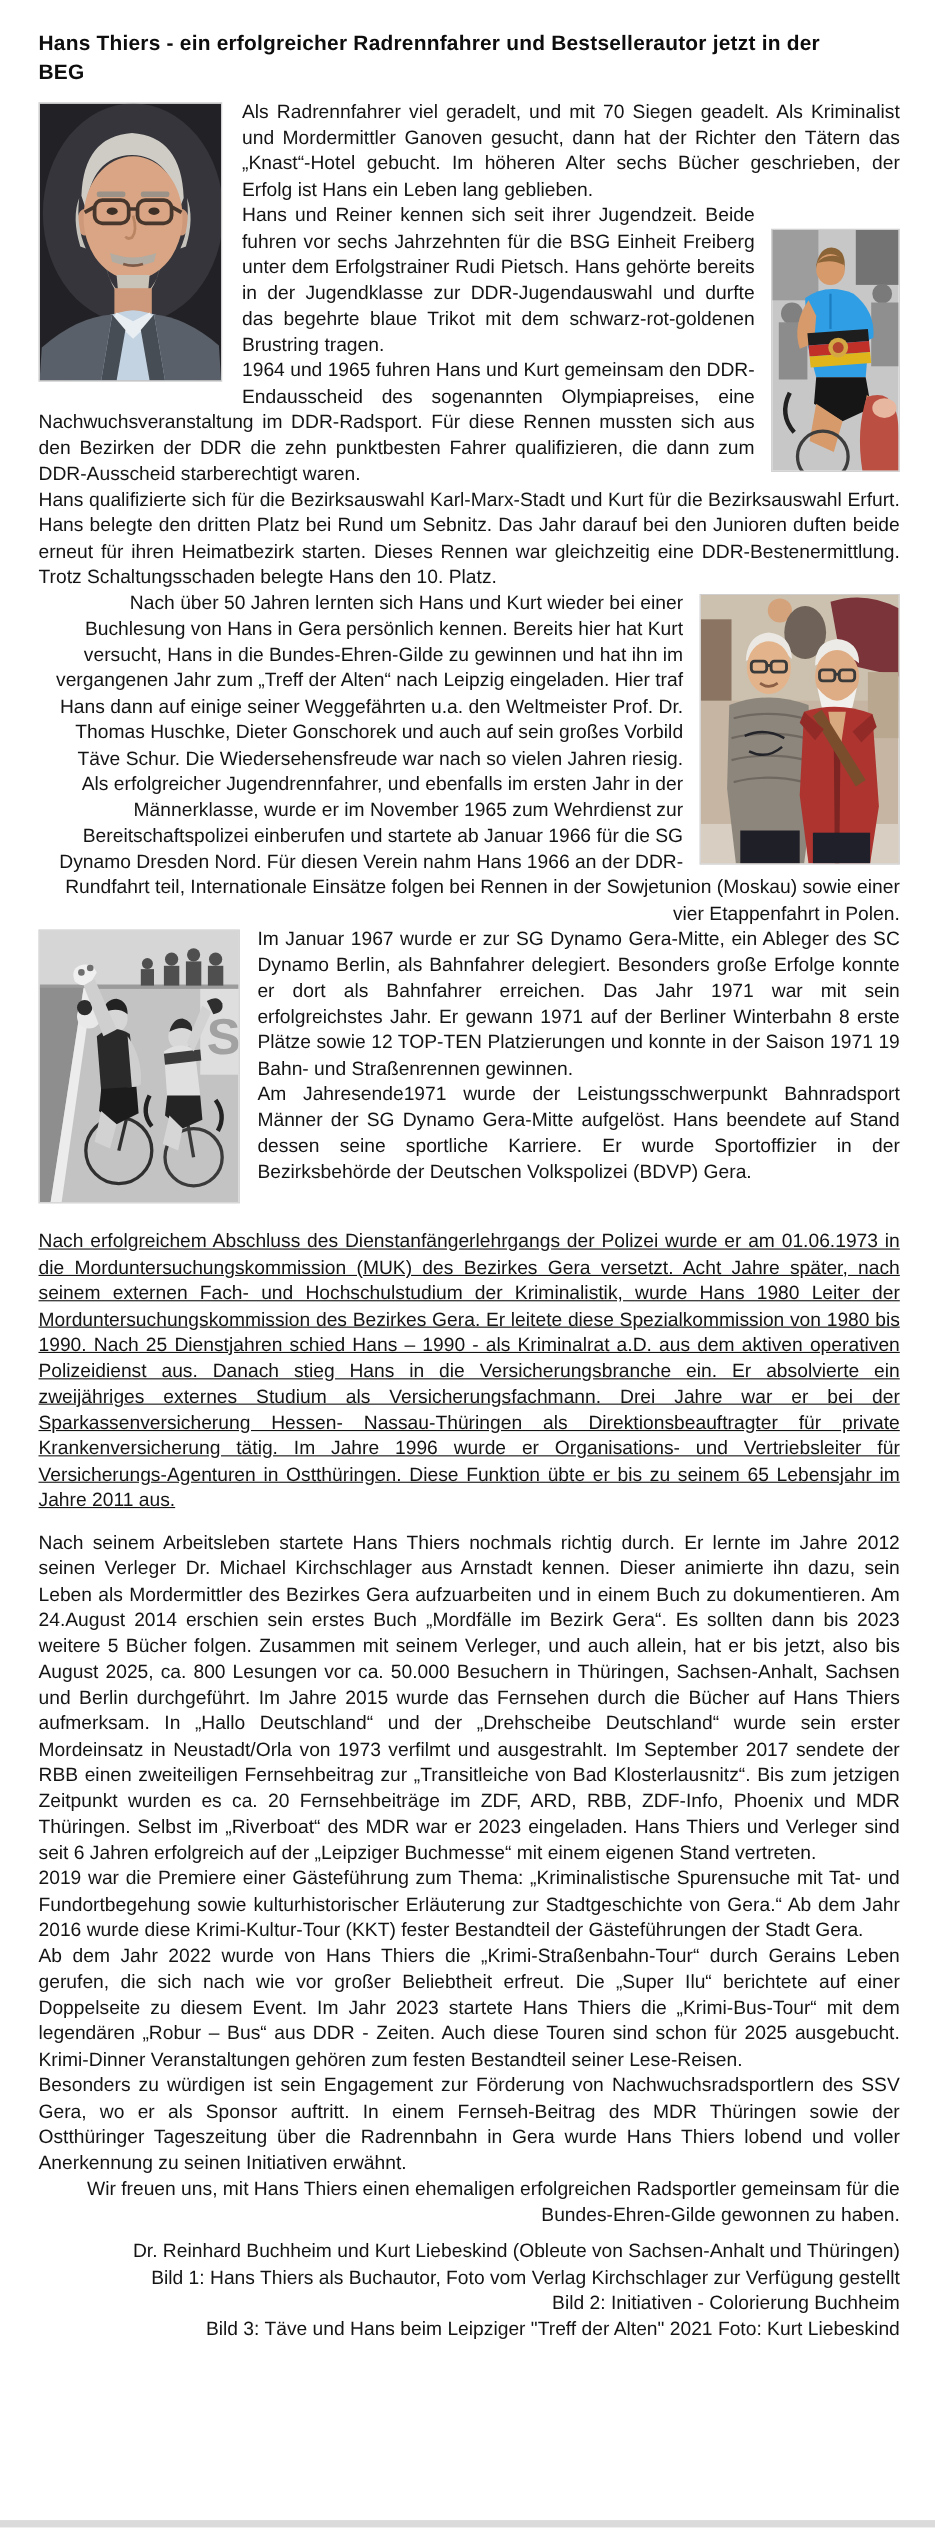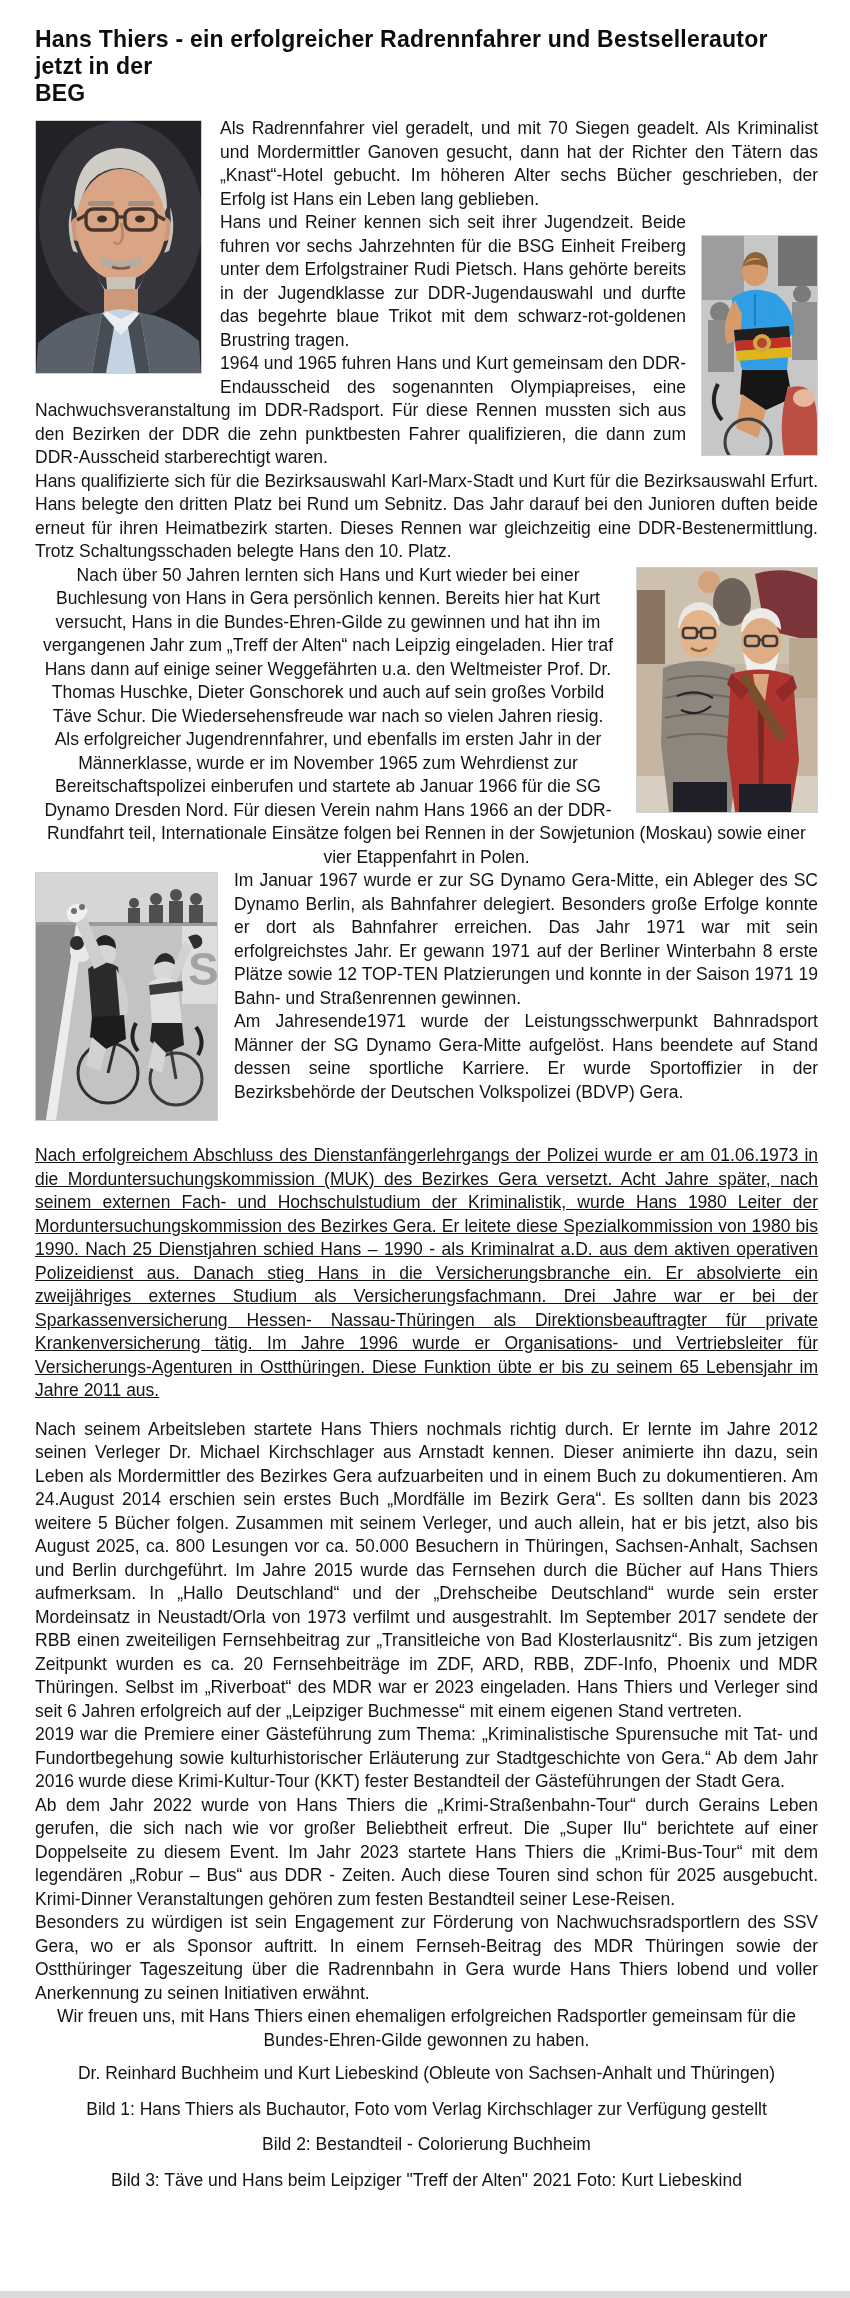--- a/index.html
+++ b/index.html
@@ -1,33 +1,33 @@
 <!DOCTYPE html>
 <html lang="de"><head>
 <meta charset="utf-8">
 <style>
   html,body{margin:0;padding:0;background:#ffffff;}
   body{width:850px;font-family:"Liberation Sans","DejaVu Sans",sans-serif;color:#151515;
        -webkit-font-smoothing:antialiased;}
   .page{position:relative;width:850px;height:2298px;overflow:hidden;background:#fff;
         padding:0;box-sizing:border-box;}
   .content{padding:26px 32px 0 35px;}
-  h1{font-size:23px;line-height:27px;font-weight:bold;margin:0 0 10px 0;color:#0d0d0d;letter-spacing:.2px;}
+  h1{font-size:19px;line-height:27px;font-weight:bold;margin:0 0 10px 0;color:#0d0d0d;letter-spacing:.2px;}
   p.para{font-size:17.5px;line-height:23.5px;margin:0;color:#141414;}
   p.j{text-align:justify;}
-  p.l{text-align:center;}
+  p.l{text-align:right;}
   .gap-lg{clear:both;margin-top:40px !important;text-decoration:underline;}
   .gap-sm{margin-top:15px !important;}
   .gap-xs{margin-top:10px !important;}
   .ph{display:block;border:1px solid #cfcfcf;background:#eee;overflow:hidden;}
   .ph svg{display:block;}
   .fl{float:left;margin:3px 18px 6px 0;}
   .fr{float:right;margin:3px 0 8px 15px;}
   .fr2{float:right;margin:3px 0 8px 15px;}
-  .captions p{font-size:17.5px;line-height:23.5px;margin:12px;}
+  .captions p{font-size:17.5px;line-height:23.5px;margin:0;}
   .bottom-bar{position:absolute;left:0;right:0;bottom:0;height:7px;background:#dbdbdb;}
 </style>
 </head>
 <body>
 
 <div class="page">
   <div class="content">
 
     <h1><span>Hans Thiers - ein erfolgreicher Radrennfahrer und Bestsellerautor jetzt in der</span><br><span>BEG</span></h1>
 
@@ -220,19 +220,19 @@
     <p class="para j"><span>Ab dem Jahr 2022 wurde von Hans Thiers die „Krimi-Straßenbahn-Tour“ durch Gerains Leben gerufen, die sich nach wie vor großer Beliebtheit erfreut. Die „Super Ilu“ berichtete auf einer Doppelseite zu diesem Event. Im Jahr 2023 startete Hans Thiers die „Krimi-Bus-Tour“ mit dem legendären „Robur – Bus“ aus DDR - Zeiten. Auch diese Touren sind schon für 2025 ausgebucht. Krimi-Dinner Veranstaltungen gehören zum festen Bestandteil seiner Lese-Reisen.</span></p>
 
     <p class="para j"><span>Besonders zu würdigen ist sein Engagement zur Förderung von Nachwuchsradsportlern des SSV Gera, wo er als Sponsor auftritt. In einem Fernseh-Beitrag des MDR Thüringen sowie der Ostthüringer Tageszeitung über die Radrennbahn in Gera wurde Hans Thiers lobend und voller Anerkennung zu seinen Initiativen erwähnt.</span></p>
 
     <p class="para l"><span>Wir freuen uns, mit Hans Thiers einen ehemaligen erfolgreichen Radsportler gemeinsam für die Bundes-Ehren-Gilde gewonnen zu haben.</span></p>
 
     <p class="para l gap-xs"><span>Dr. Reinhard Buchheim und Kurt Liebeskind (Obleute von Sachsen-Anhalt und Thüringen)</span></p>
 
     <div class="captions">
       <p class="para l"><span>Bild 1: Hans Thiers als Buchautor, Foto vom Verlag Kirchschlager zur Verfügung gestellt</span></p>
-      <p class="para l"><span>Bild 2: Bestandteil - Colorierung Buchheim</span></p>
+      <p class="para l"><span>Bild 2: Initiativen - Colorierung Buchheim</span></p>
       <p class="para l"><span>Bild 3: Täve und Hans beim Leipziger "Treff der Alten" 2021  Foto: Kurt Liebeskind</span></p>
     </div>
 
   </div>
   <div class="bottom-bar"></div>
 </div>
 
 </body></html>

